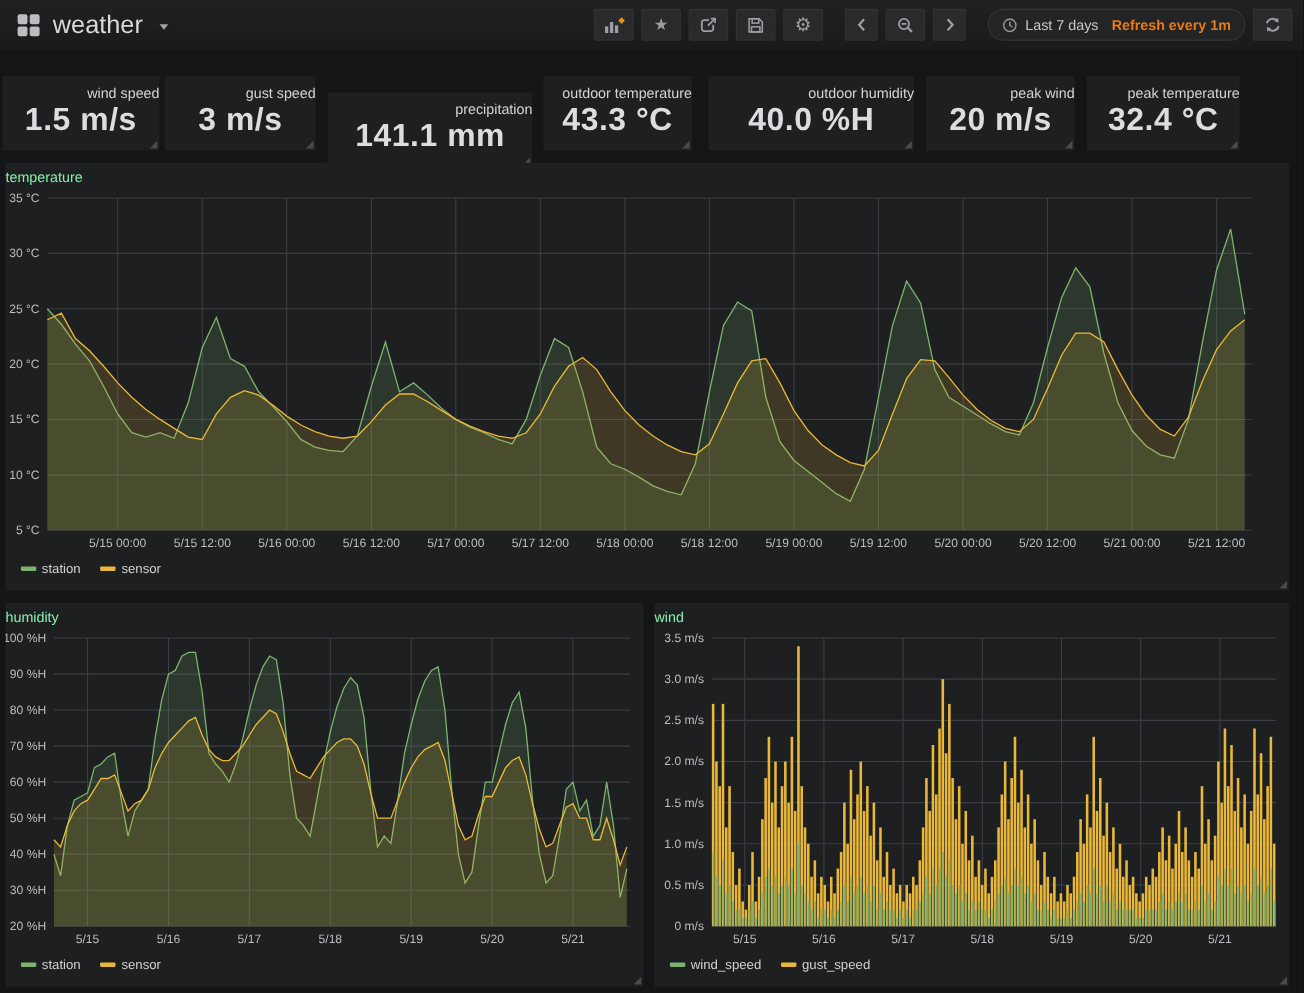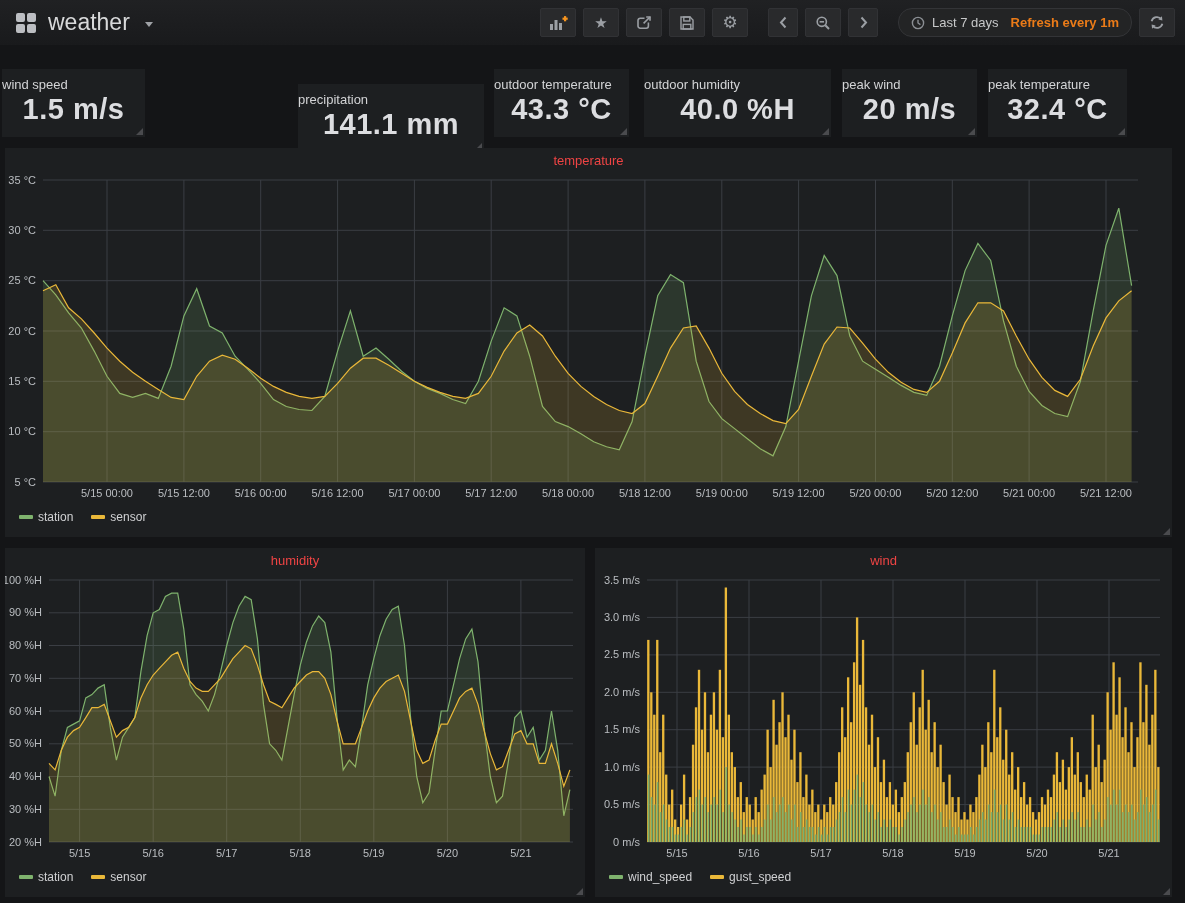--- a/index.html
+++ b/index.html
@@ -19,32 +19,32 @@
   .nbtn.narrow{width:30px;}
   .grp-gap{margin-left:20px;}
   .glyph{color:#9b9fa4;font-size:16px;line-height:1;}
   .timebox{height:29px;box-sizing:border-box;border:1px solid #333437;background:#232425;border-radius:14px;
            display:flex;align-items:center;padding:0 12px;margin-left:20px;cursor:pointer;}
   .timebox .tr-label{font-size:13px;color:#c7c8c9;margin-left:7px;}
   .timebox .ri-label{font-size:13px;color:#eb7b18;margin-left:12px;font-weight:bold;}
 
   
   .stat{position:absolute;top:69px;height:68px;background:#1d1f21;}
-  .stat .t{margin-top:8px;text-align:left;font-size:13px;color:#d3d4d6;}
+  .stat .t{margin-top:8px;text-align:right;font-size:13px;color:#d3d4d6;}
   .stat .v{text-align:center;font-size:29px;font-weight:bold;color:#dcdde0;margin-top:1px;letter-spacing:.5px;}
   #s1{left:2px;width:143px;} #s2{left:150px;width:137px;} #s3{left:298px;width:186px;margin-top:15px;}
   #s4{left:494px;width:135px;} #s5{left:644px;width:187px;} #s6{left:842px;width:135px;}
   #s7{left:988px;width:139px;}
 
   
   .panel{position:absolute;background:#1d1f21;}
   #temp-panel{left:5px;top:148px;width:1167px;height:389px;}
   #hum-panel{left:5px;top:548px;width:580px;height:349px;}
   #wind-panel{left:595px;top:548px;width:577px;height:349px;}
-  .panel-title{height:24px;line-height:26px;text-align:center;font-size:13px;color:#ef4444;cursor:pointer;}
+  .panel-title{height:24px;line-height:26px;font-size:13px;color:#86efac;cursor:pointer;}
   .chart-host{width:100%;}
   #temp-panel .chart-host{height:336px;}
   #hum-panel .chart-host,#wind-panel .chart-host{height:296px;}
   .legend{display:flex;gap:18px;margin:2px 0 0 14px;align-items:center;}
   .lg-item{display:flex;align-items:center;gap:5px;font-size:12px;color:#d0d1d3;cursor:pointer;}
   .lg-dash{width:14px;height:4px;border-radius:1px;display:inline-block;}
   .resize{position:absolute;right:2px;bottom:2px;width:0;height:0;
           border-left:7px solid transparent;border-bottom:7px solid #4a4b4e;cursor:nwse-resize;}
   svg .grid{stroke:#3b3e44;stroke-width:1;}
   svg text.tick{font-family:"Liberation Sans",sans-serif;font-size:11px;fill:#babdc1;}
@@ -129,20 +129,25 @@
         <polygon points="12.9,1.2 13.4,5.4 9.4,4.4" fill="#9b9fa4" stroke="none"></polygon>
         <path d="M13.4 8.8 A5.6 5.6 0 0 1 3.6 10.8"></path>
         <polygon points="3.1,13.8 2.6,9.6 6.6,10.6" fill="#9b9fa4" stroke="none"></polygon>
       </svg>
     </div>
   </div>
 
   <div class="stat" id="s1">
     <div class="t">wind speed</div>
     <div class="v">1.5 m/s</div>
+    <div class="resize"></div>
+  </div>
+  <div class="stat" id="s2">
+    <div class="t">gust speed</div>
+    <div class="v">3 m/s</div>
     <div class="resize"></div>
   </div>
   <div class="stat" id="s3">
     <div class="t">precipitation</div>
     <div class="v">141.1 mm</div>
     <div class="resize"></div>
   </div>
   <div class="stat" id="s4">
     <div class="t">outdoor temperature</div>
     <div class="v">43.3 °C</div>

